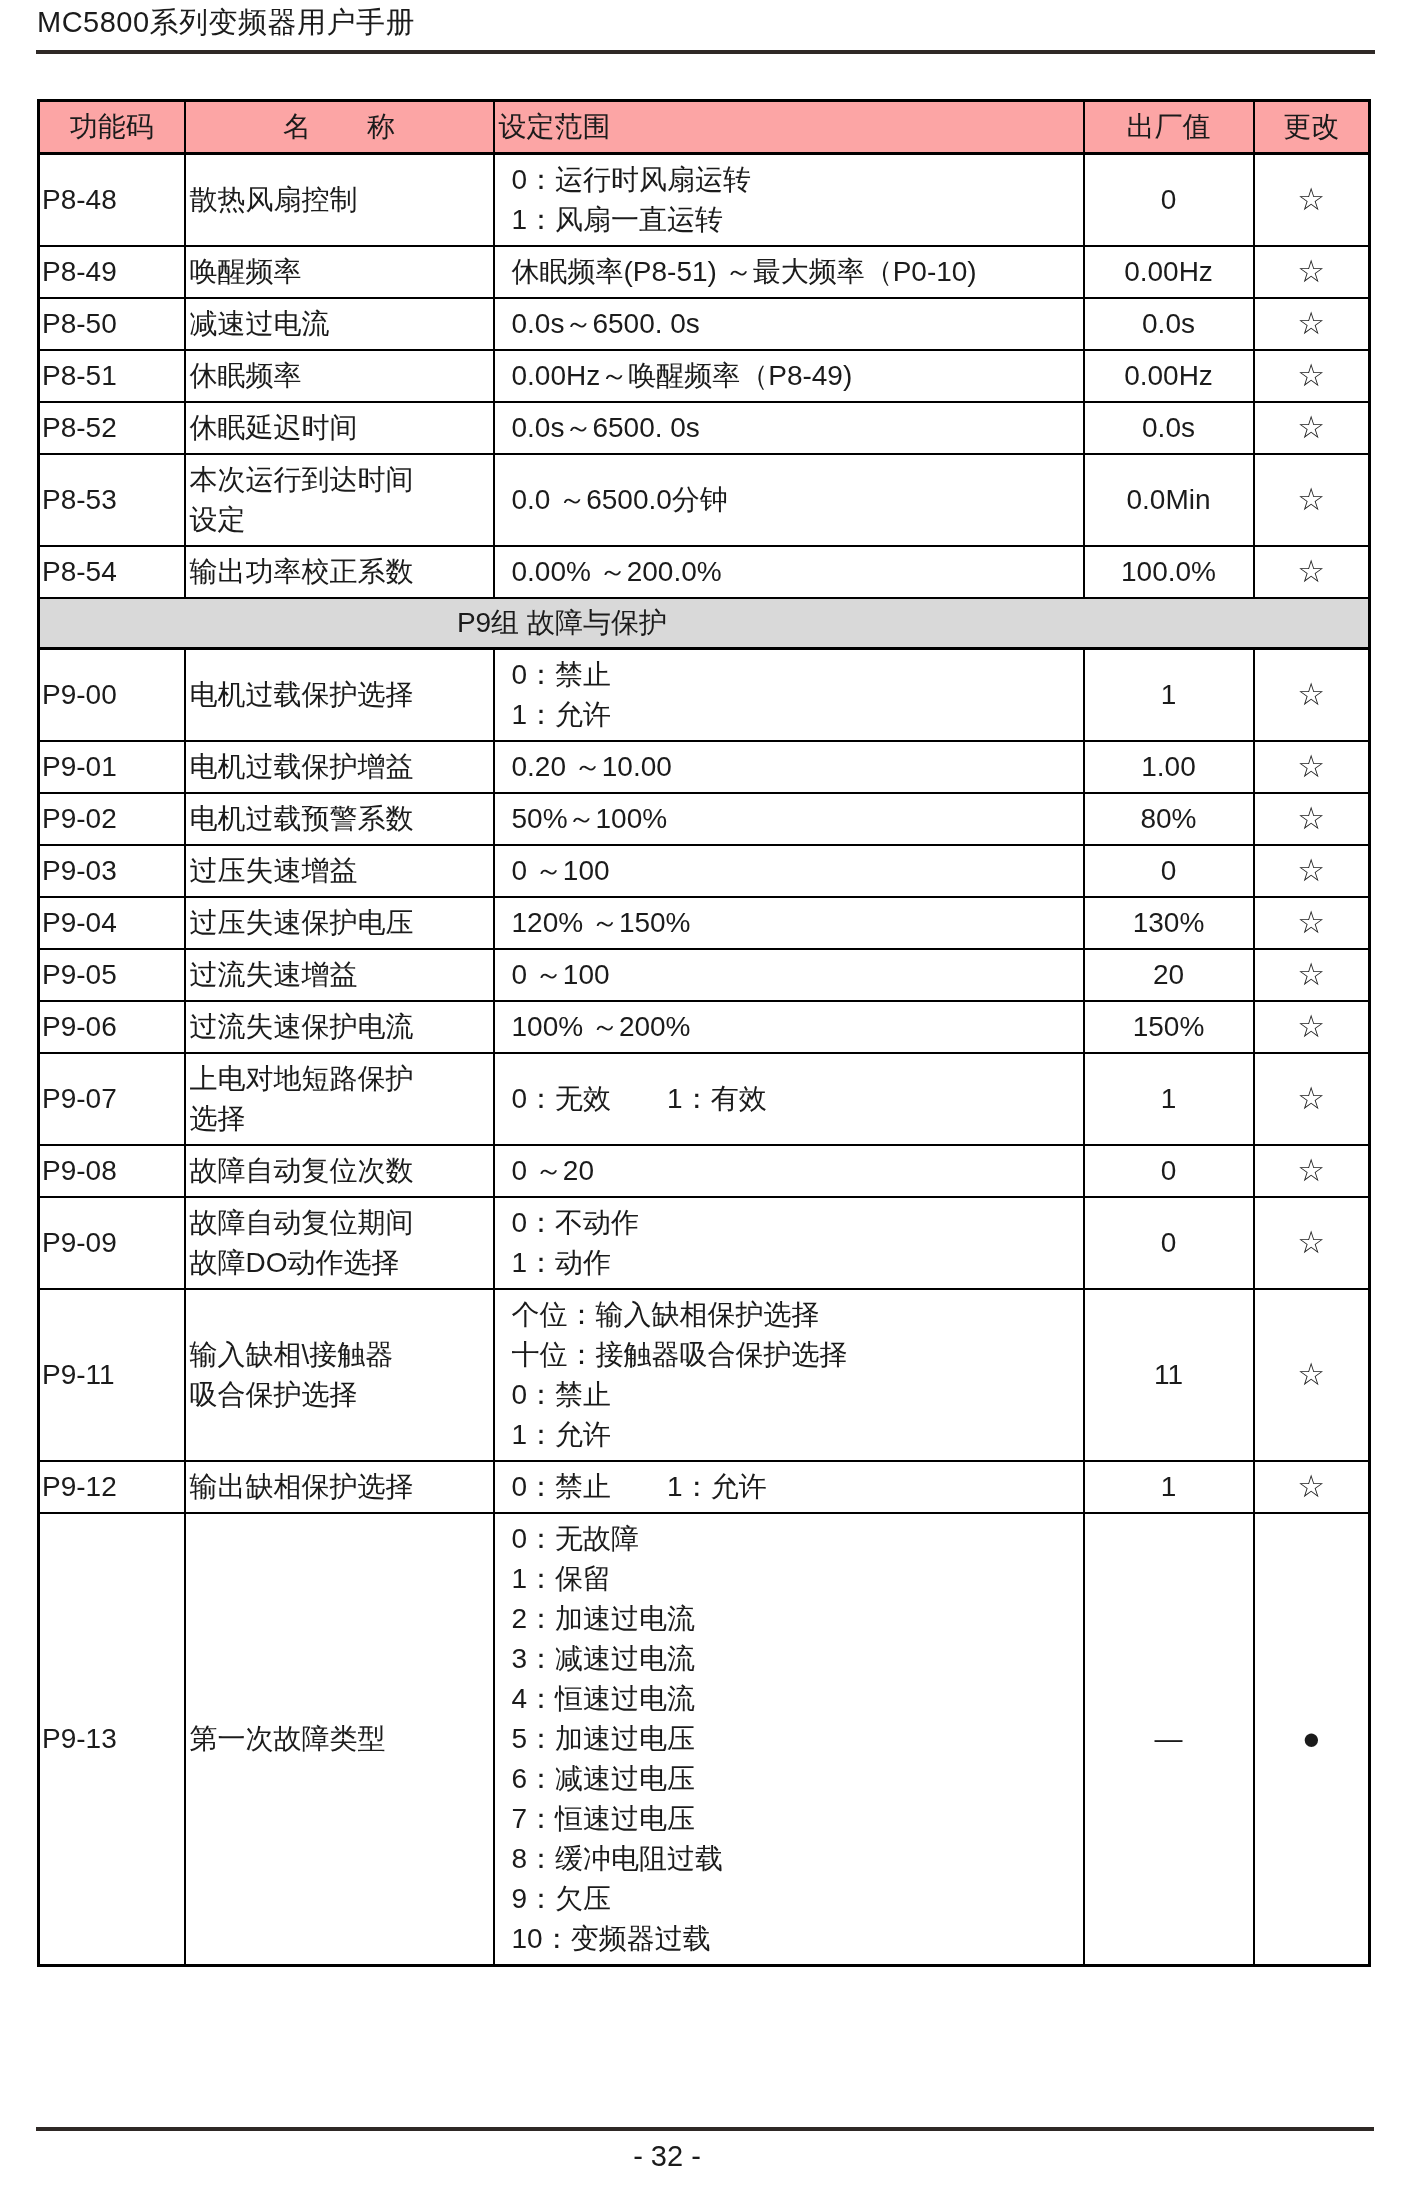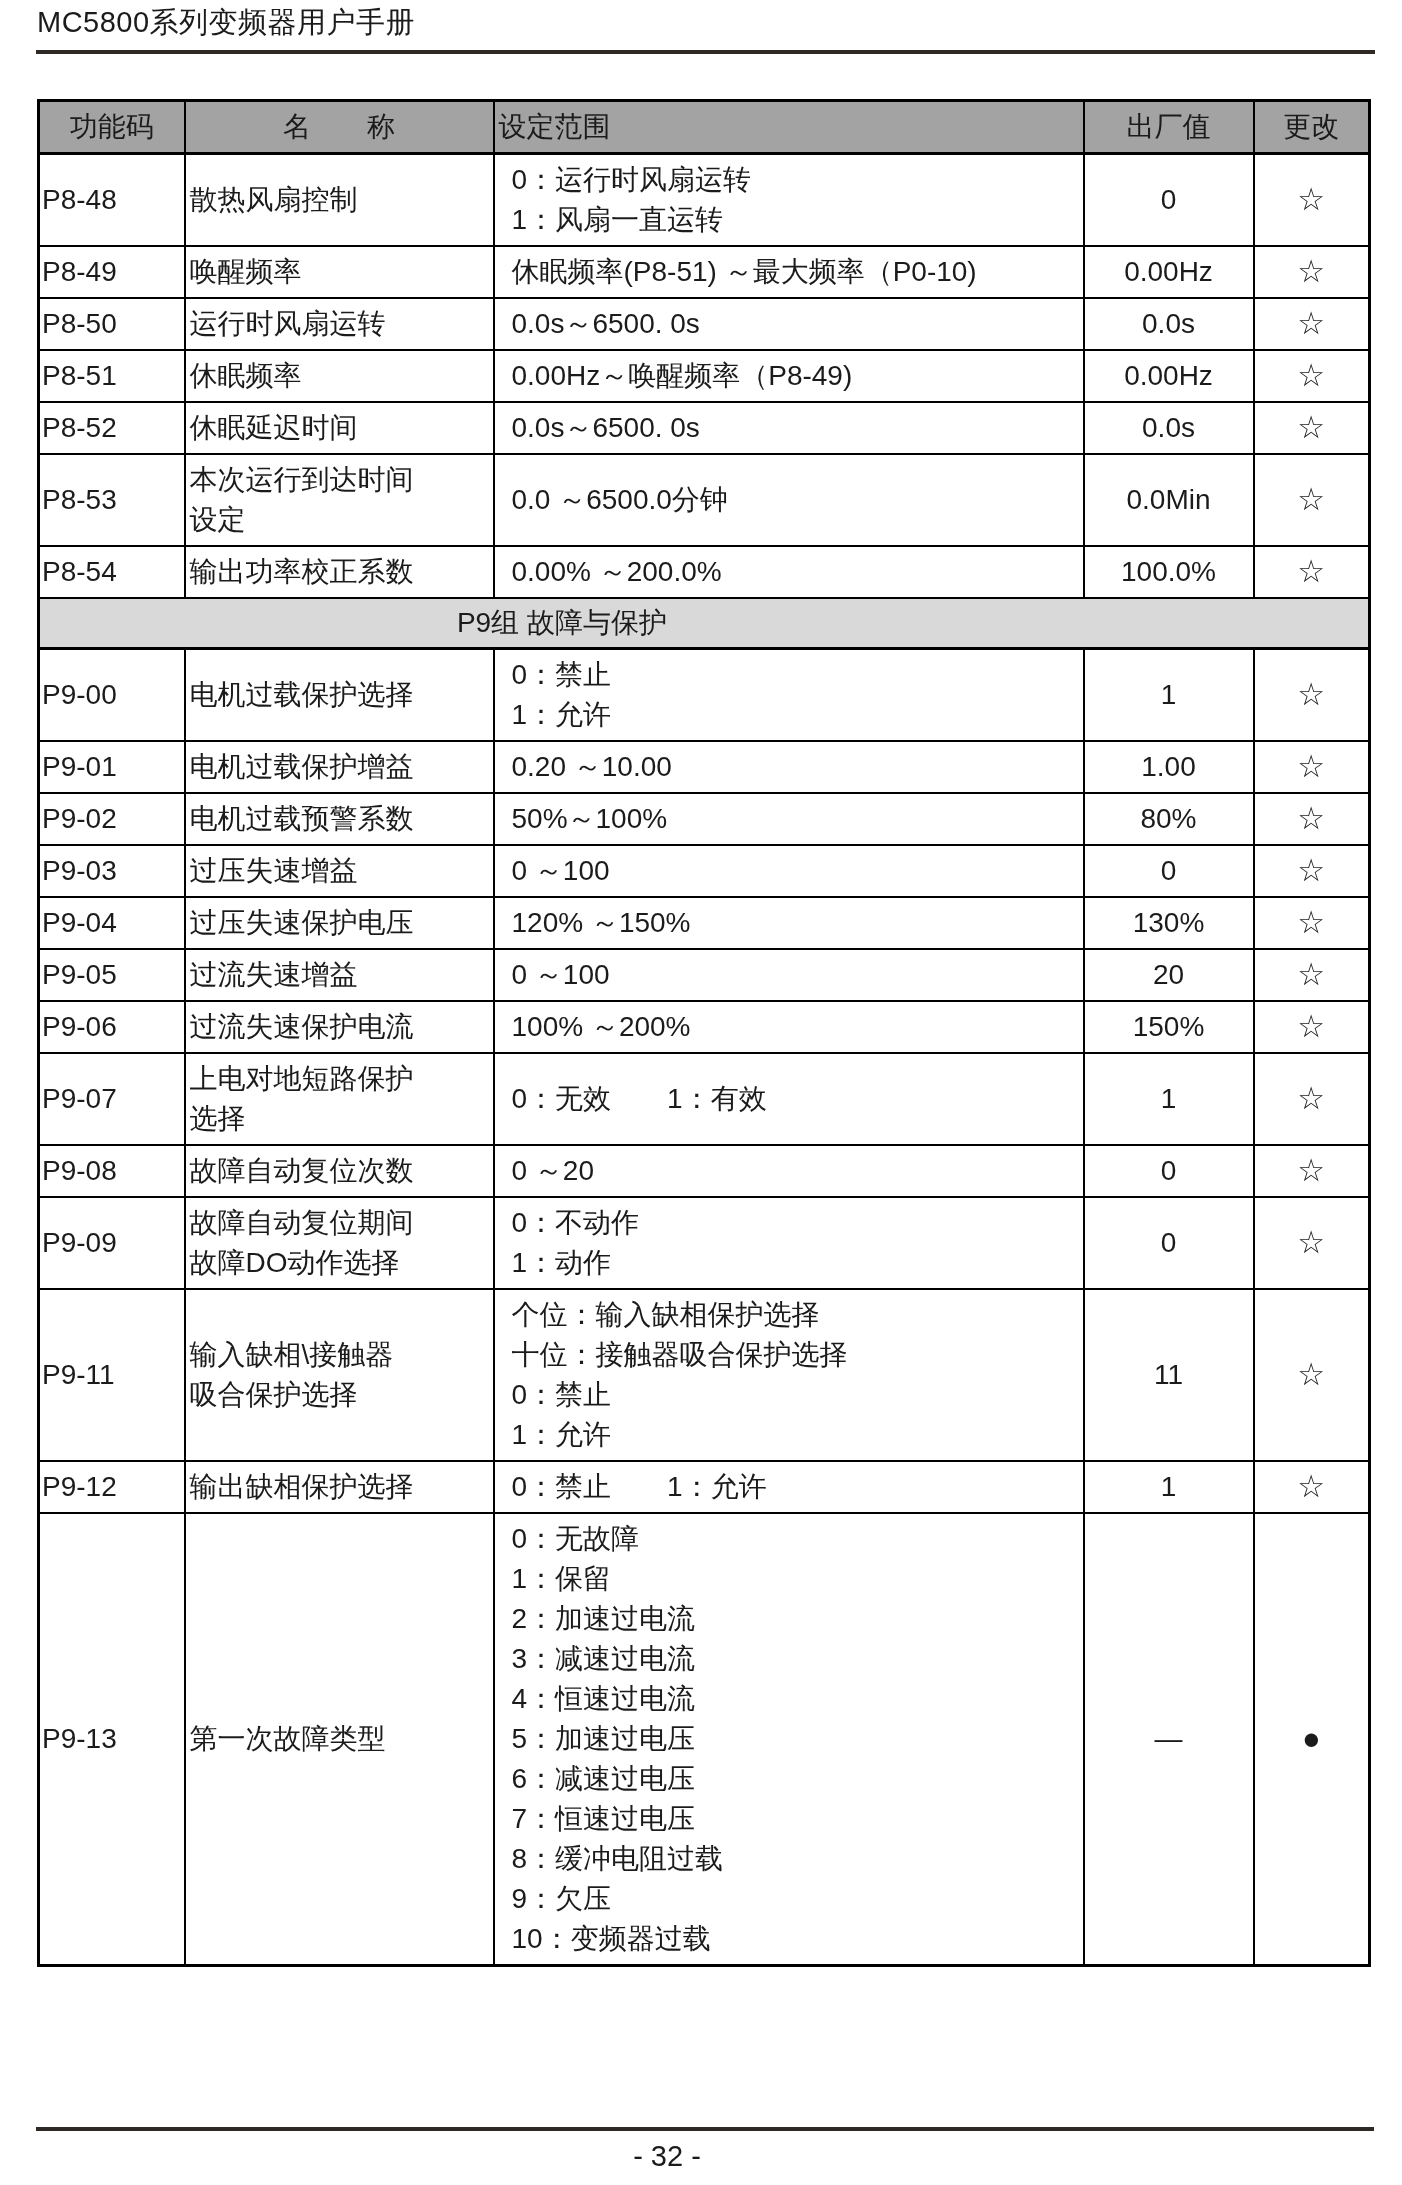--- a/index.html
+++ b/index.html
@@ -39,21 +39,21 @@
     font-size: 28px;
     line-height: 40px;
   }
   col.w-code    { width: 146px; }
   col.w-name    { width: 309px; }
   col.w-range   { width: 590px; }
   col.w-default { width: 170px; }
   col.w-change  { width: 116px; }
 
   .param-table th {
-    background: #a3a3a3;
+    background: #fca5a5;
     font-weight: normal;
     border: 2px solid #000;
     border-bottom: 3px solid #000;
     padding: 5px 4px;
   }
   .param-table th.h-range { text-align: left; padding-left: 4px; }
 
   .param-table td {
     border: 2px solid #000;
     vertical-align: middle;
@@ -128,21 +128,21 @@
       </tr>
       <tr>
         <td class="c-code">P8-49</td>
         <td class="c-name">唤醒频率</td>
         <td class="c-range">休眠频率(P8-51) ～最大频率（P0-10)</td>
         <td class="c-default">0.00Hz</td>
         <td class="c-change">☆</td>
       </tr>
       <tr>
         <td class="c-code">P8-50</td>
-        <td class="c-name">运行时风扇运转</td>
+        <td class="c-name">减速过电流</td>
         <td class="c-range">0.0s～6500. 0s</td>
         <td class="c-default">0.0s</td>
         <td class="c-change">☆</td>
       </tr>
       <tr>
         <td class="c-code">P8-51</td>
         <td class="c-name">休眠频率</td>
         <td class="c-range">0.00Hz～唤醒频率（P8-49)</td>
         <td class="c-default">0.00Hz</td>
         <td class="c-change">☆</td>

